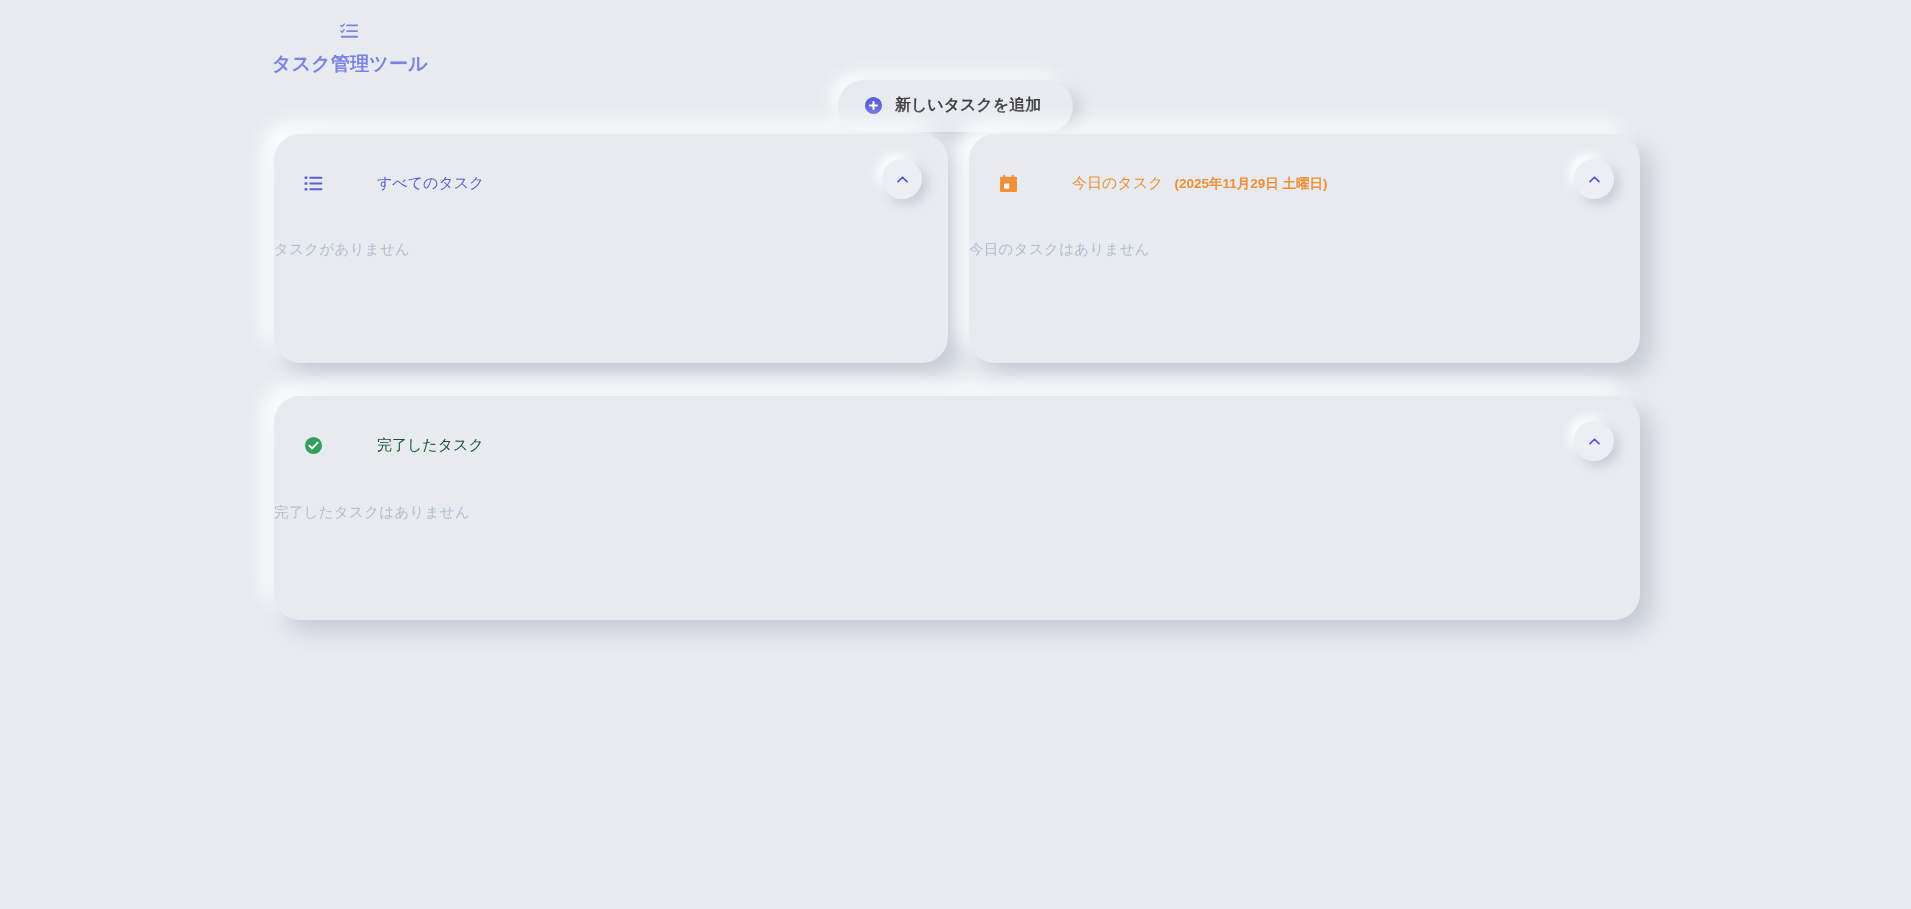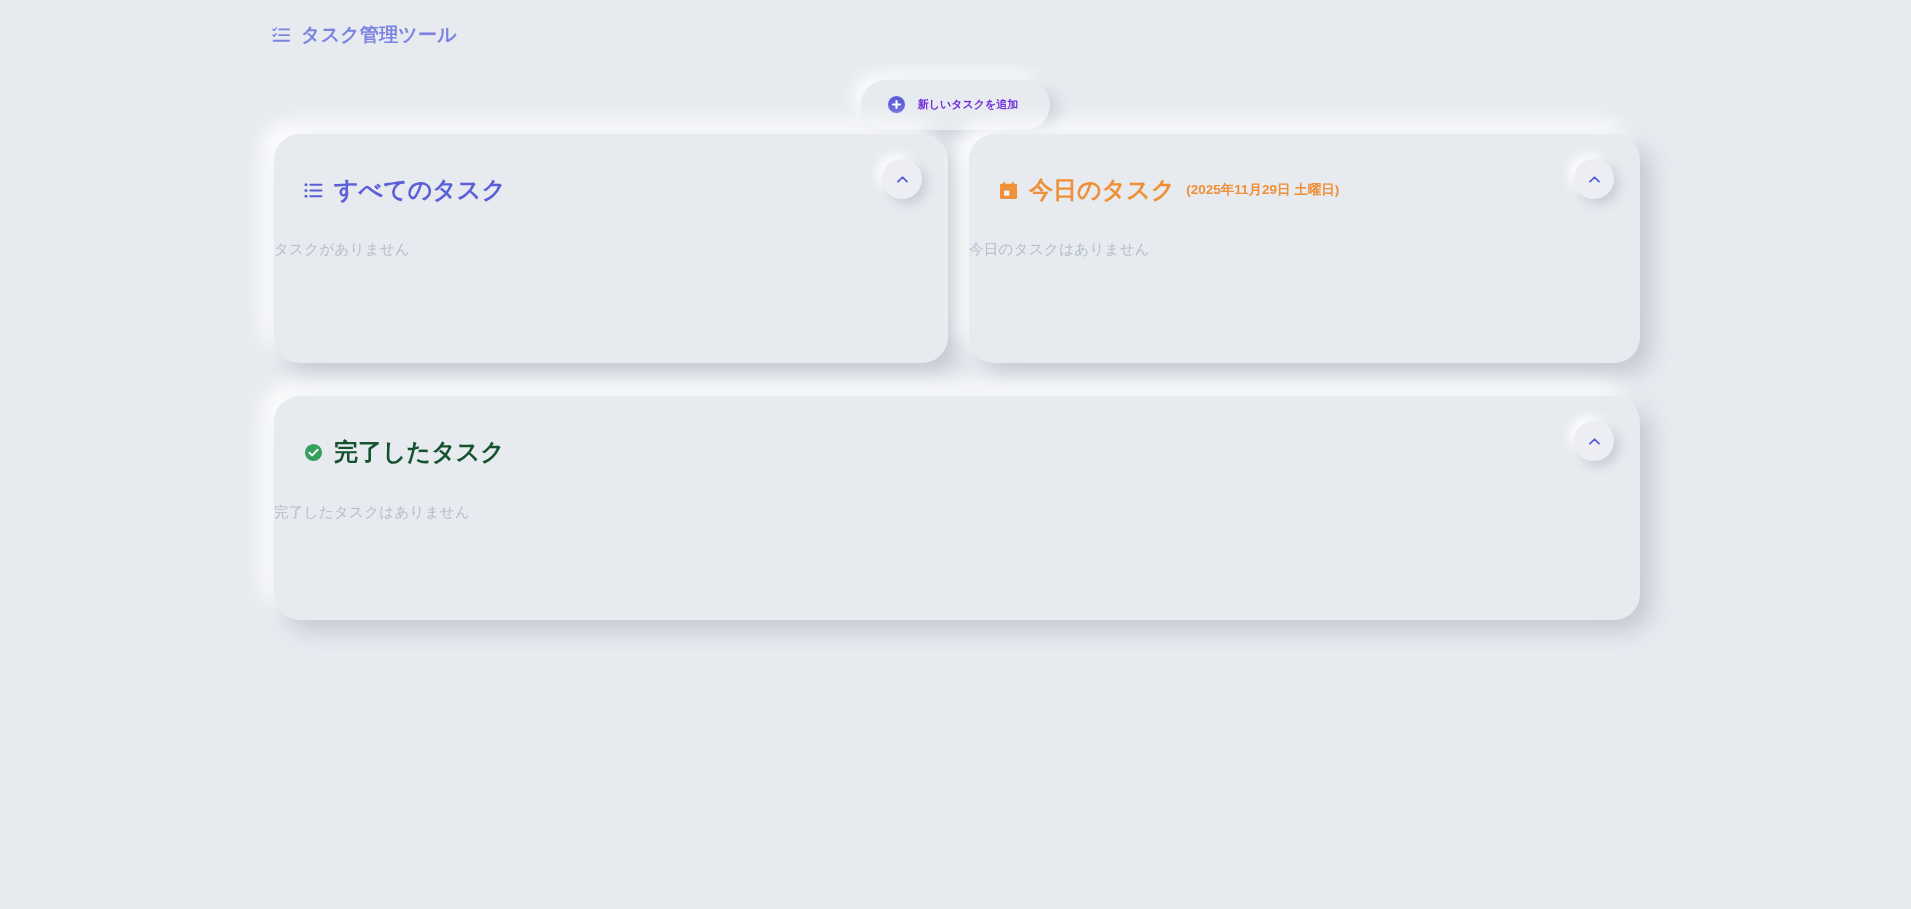--- a/index.html
+++ b/index.html
@@ -23,20 +23,21 @@
   }
 
   
   .app-header {
     position: absolute;
     left: 272px;
     top: 22px;
     display: flex;
     align-items: center;
     gap: 10px;
+    flex-direction: column;
   }
 
   .app-header-title {
     font-size: 19px;
     font-weight: 700;
     color: #7b84e0;
     letter-spacing: .2px;
     white-space: nowrap;
   }
 
@@ -65,23 +66,23 @@
     border: none;
     border-radius: 30px;
     background: #e7eaef;
     cursor: pointer;
     box-shadow: 7px 7px 16px #c6cbd4,
                -7px -7px 16px #fdffff;
     font-family: inherit;
   }
 
   .add-task-label {
-    font-size: 11px;
+    font-size: 16px;
     font-weight: 700;
-    color: #6d28d9;
+    color: #404040;
     white-space: nowrap;
   }
 
   .icon-plus-circle { width: 19px; height: 19px; display: block; flex: none; }
 
   
   .card {
     position: absolute;
     background: #e7eaef;
     border-radius: 26px;
@@ -96,23 +97,24 @@
   .card-header {
     position: absolute;
     left: 30px;
     top: 40px;
     display: flex;
     align-items: center;
     gap: 11px;
   }
 
   .card-title {
-    font-size: 24px;
-    font-weight: 700;
-    white-space: nowrap;
+    font-size: 15px;
+    font-weight: 400;
+    white-space: nowrap;
+    margin-left: 43px;
   }
   .card-all   .card-title { color: #5b5fd8; }
   .card-today .card-title { color: #ef8f36; }
   .card-done  .card-title { color: #14532d; }
 
   .card-date {
     font-size: 13.5px;
     font-weight: 700;
     color: #ef8f36;
     white-space: nowrap;

